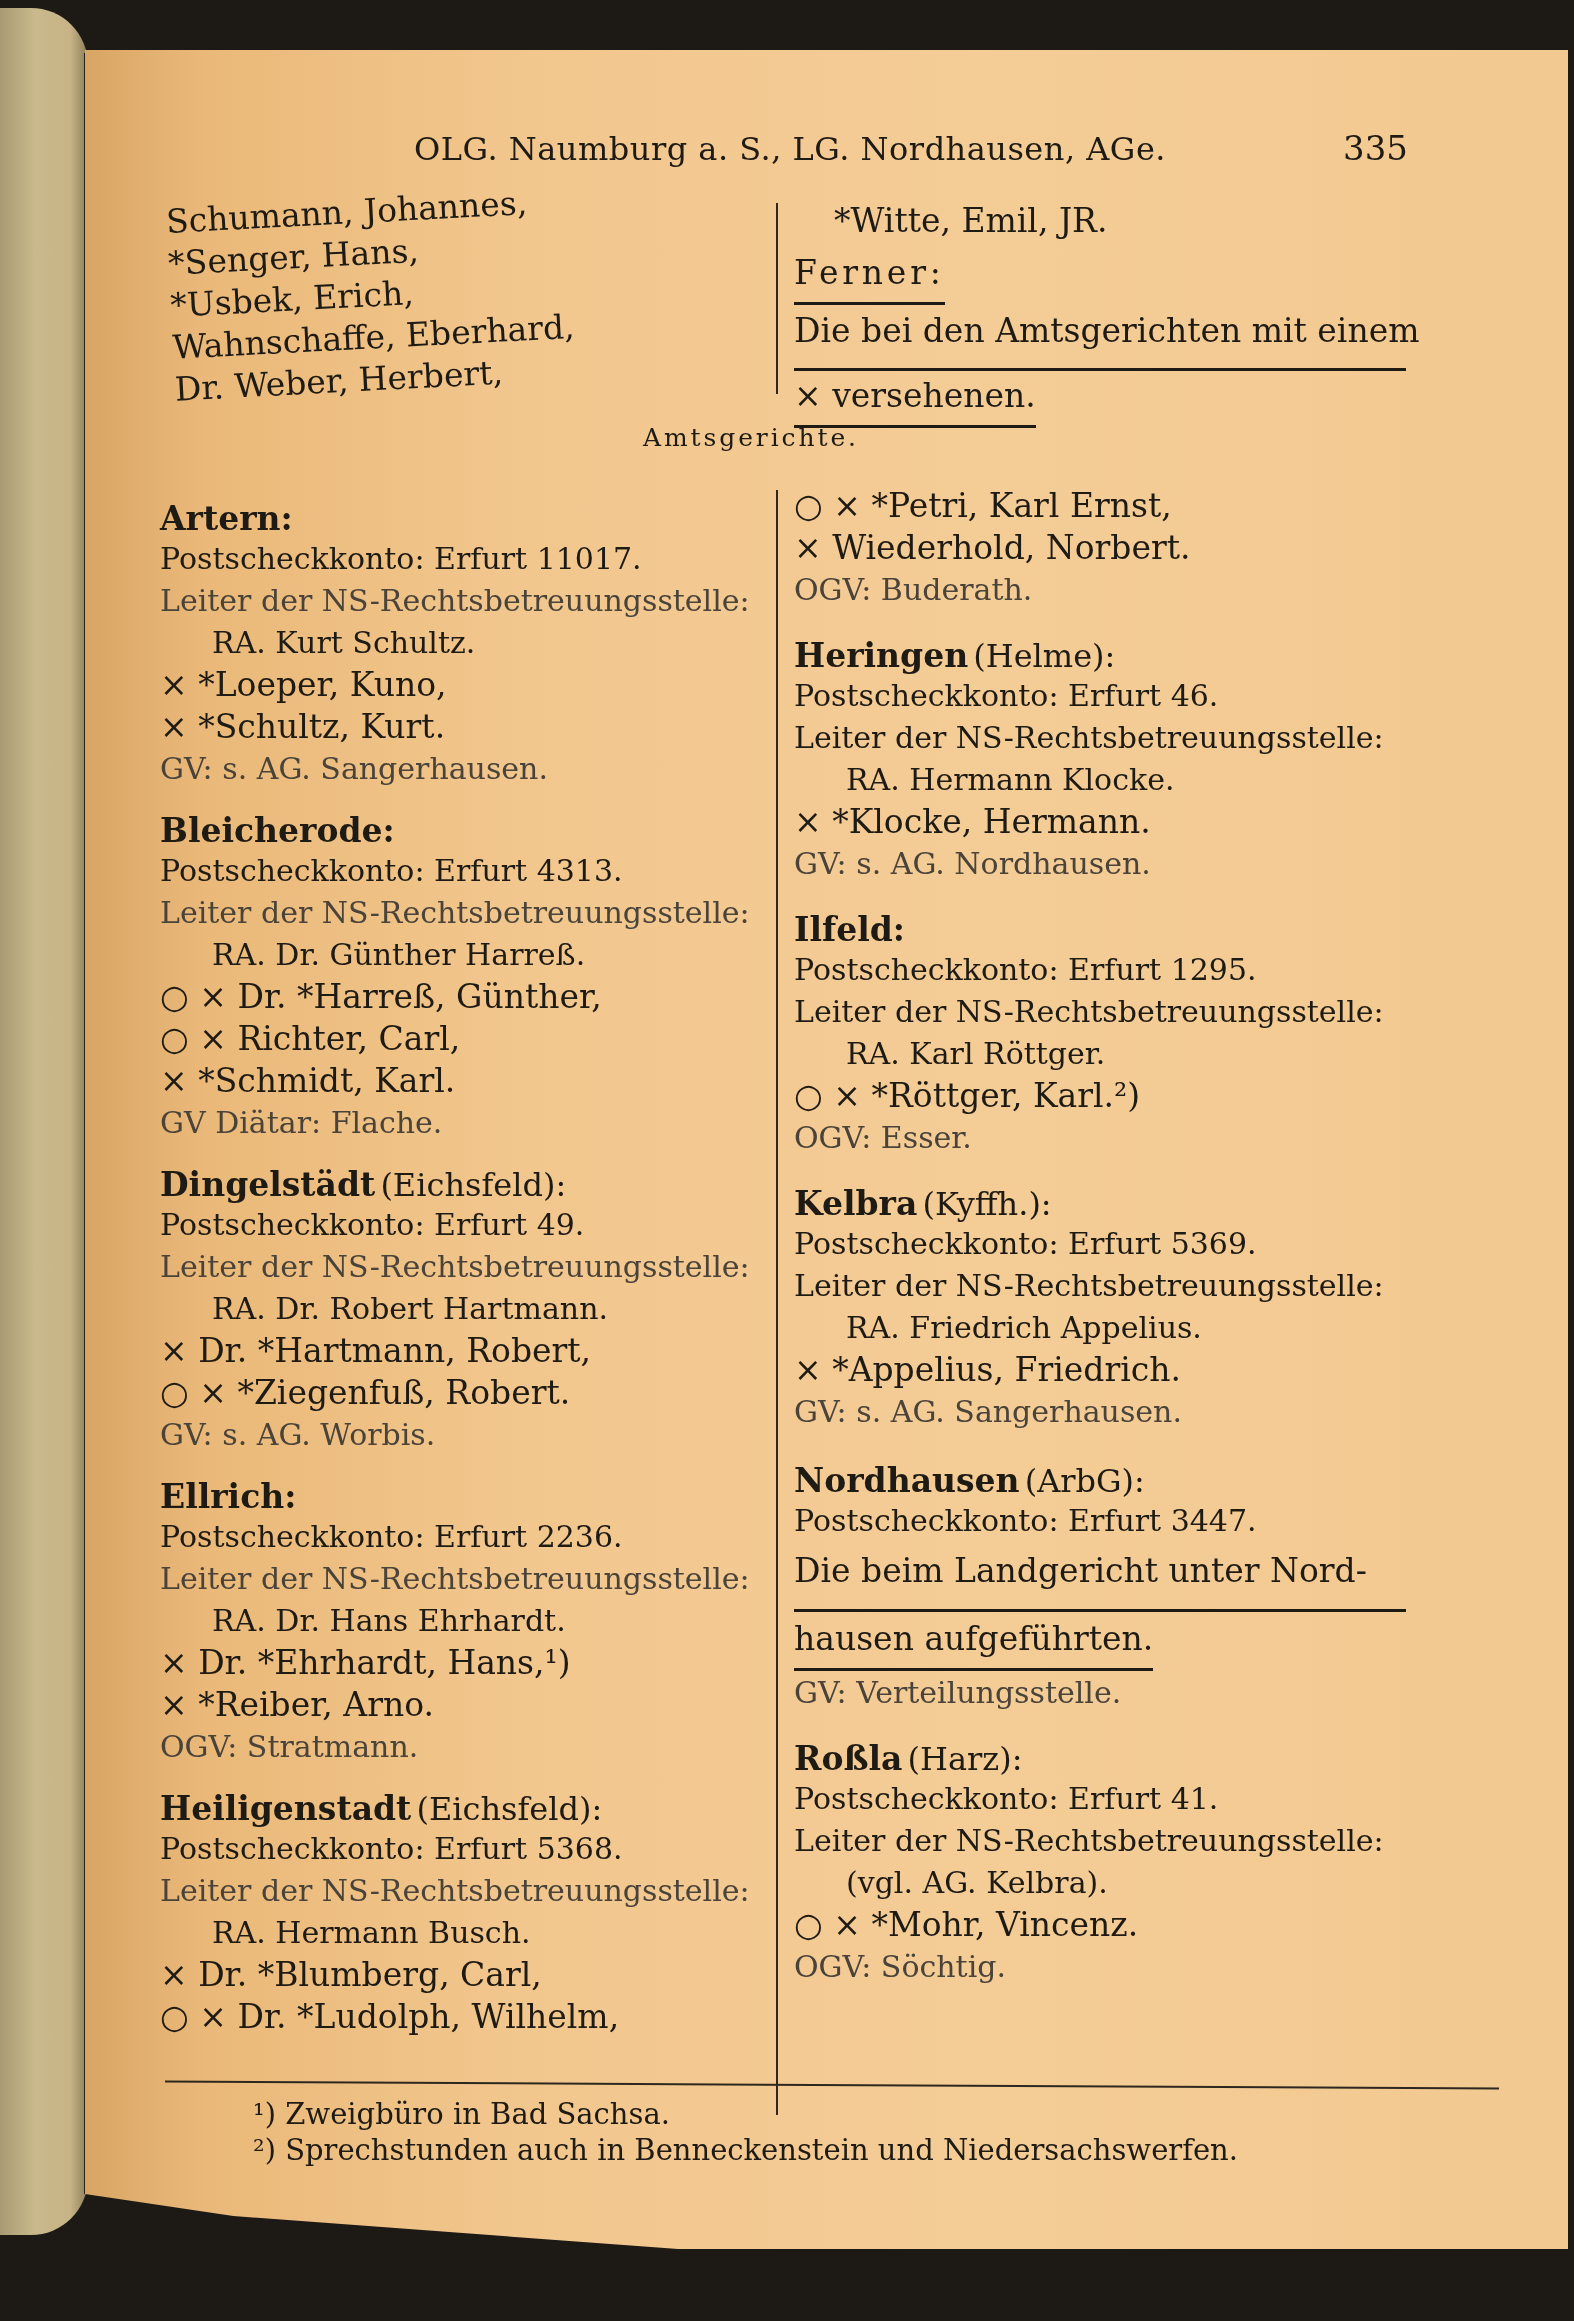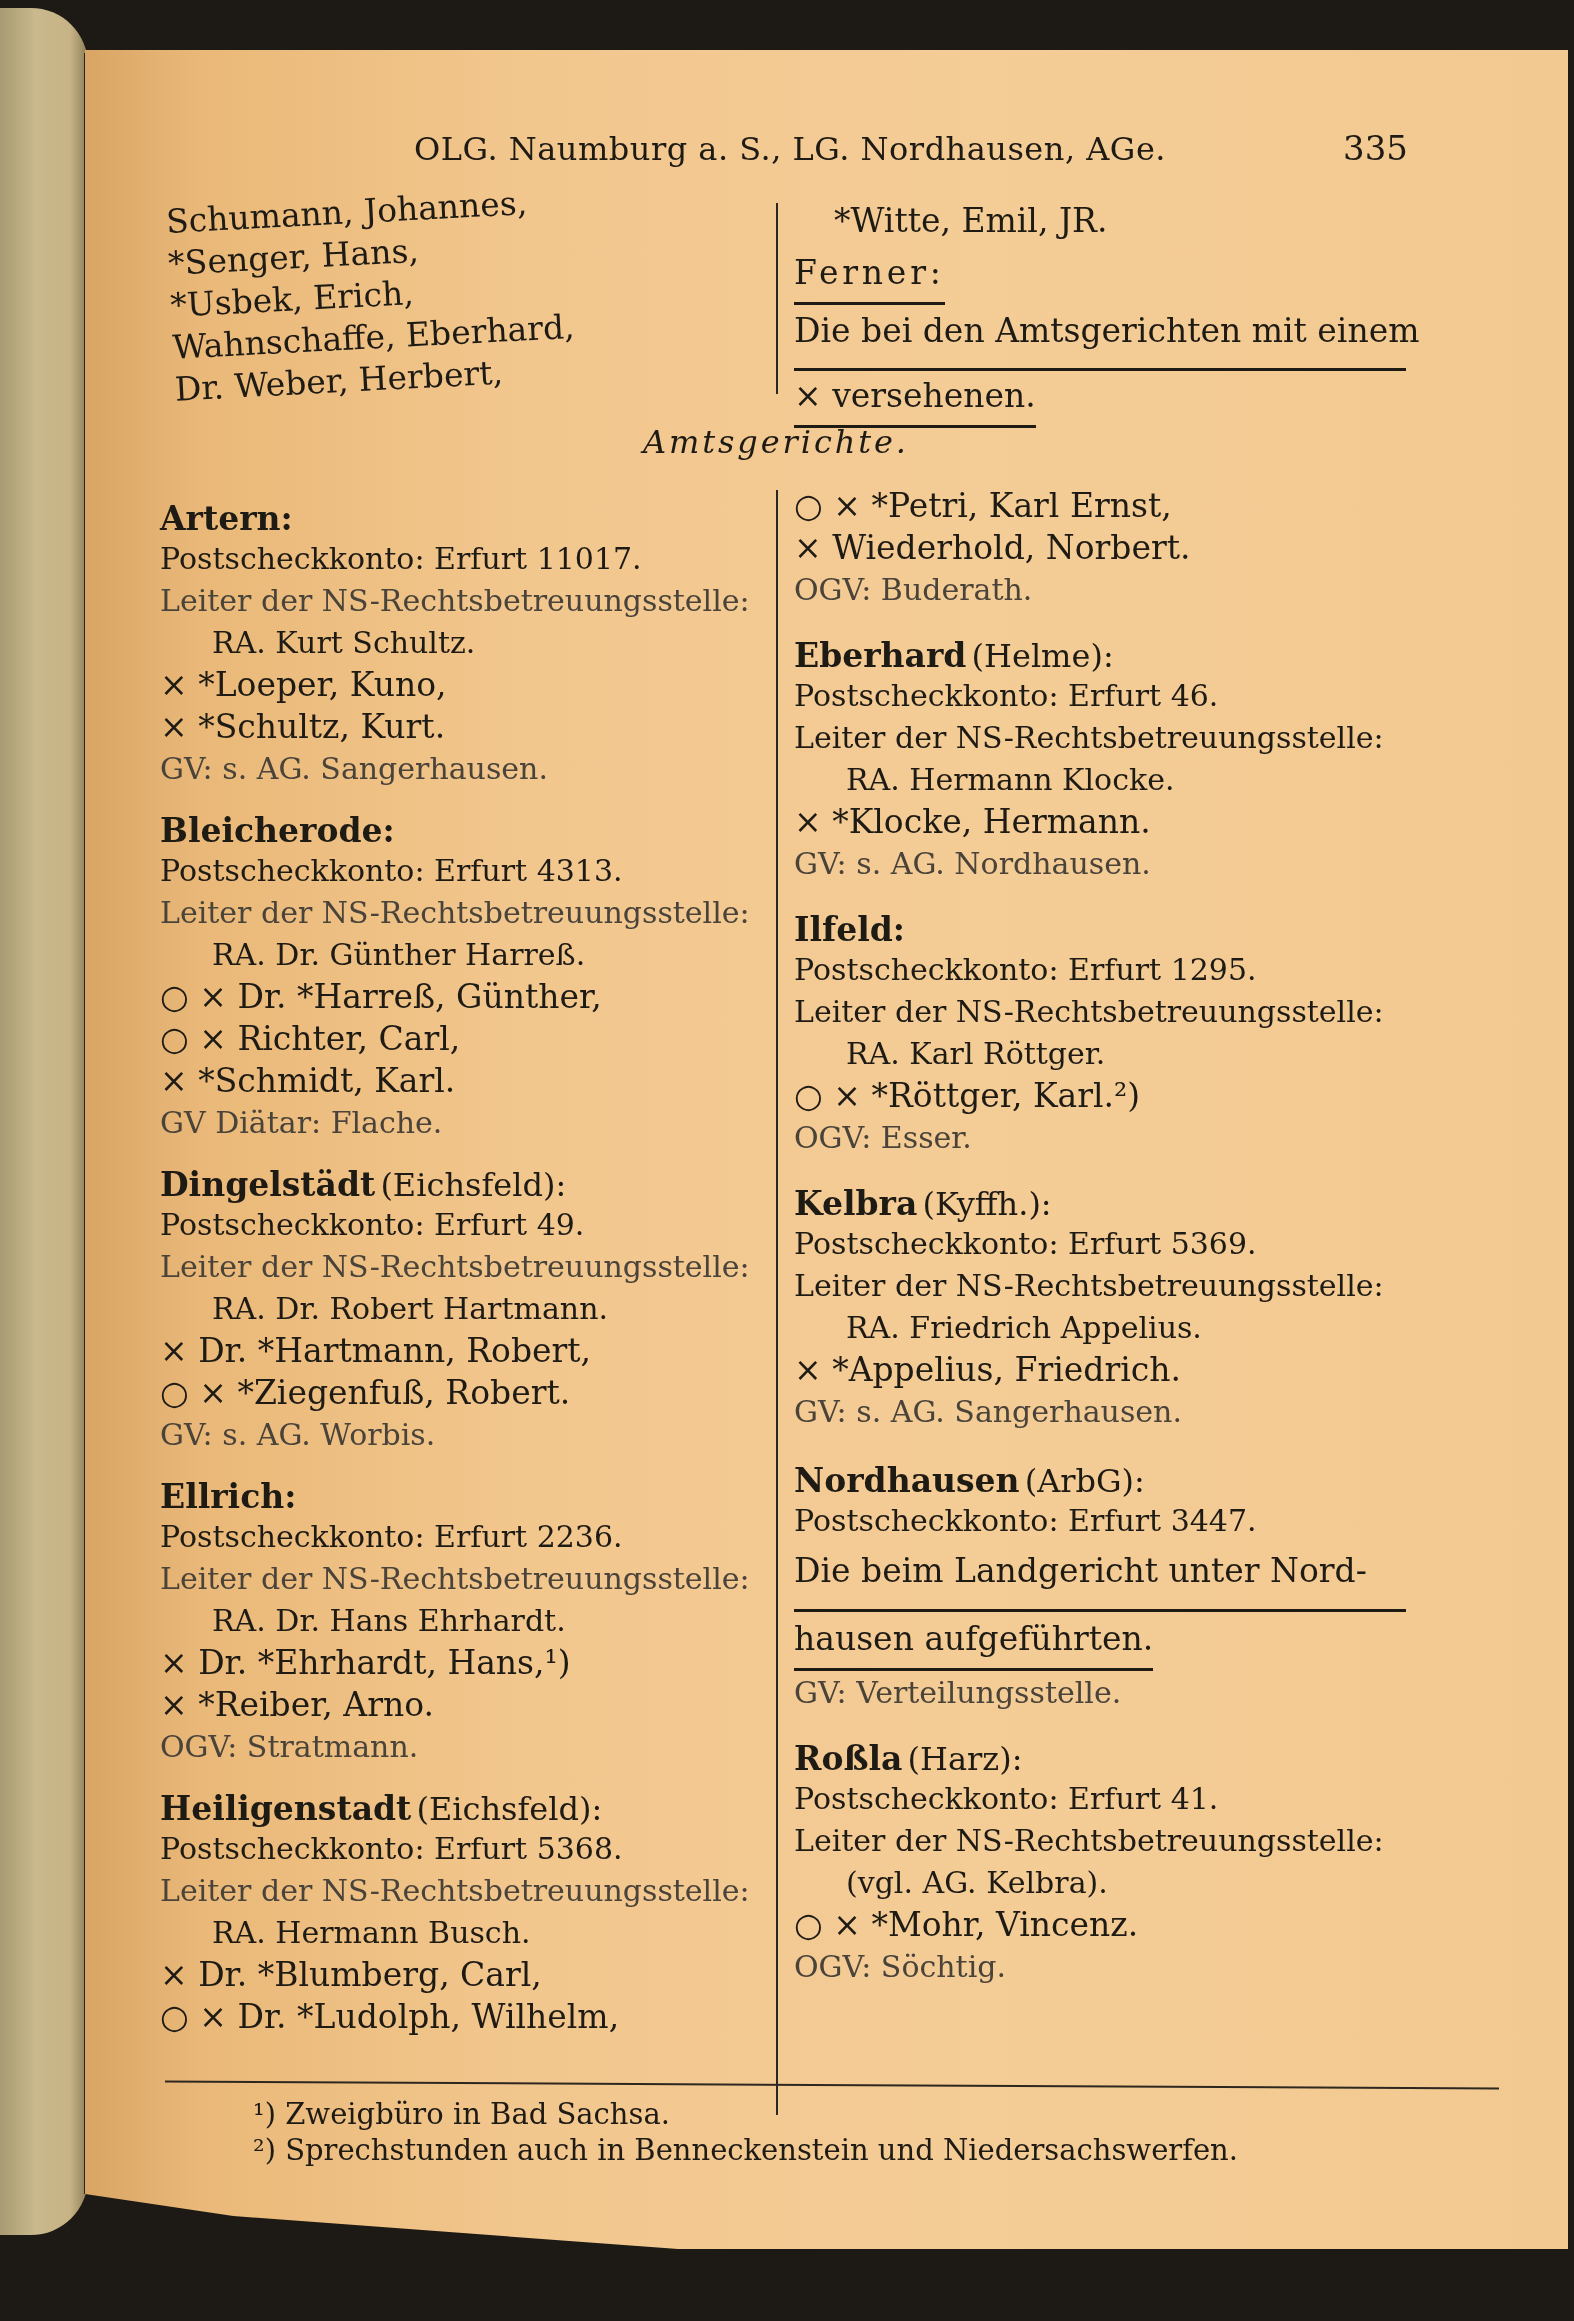--- a/index.html
+++ b/index.html
@@ -25,21 +25,21 @@
   .runhead { font-size:32px; letter-spacing:0.5px; }
   .pageno { font-size:34px; }
   .line { font-size:30px; line-height:42px; }
   .big { font-size:33px; }
   .place { font-weight:bold; font-size:33px; }
   .place-sub { font-weight:normal; font-size:32px; }
   .faint { color:#4a433a; }
   .ul { border-bottom:3.8px solid #1e1a14; padding-bottom:10px; }
   .ind { padding-left:52px; }
   .col-rule { position:absolute; width:1.9px; background:#2d2720; }
-  .sec-title { font-size:32px; letter-spacing:2.9px;font-style:italic; }
+  .sec-title { font-size:25px; letter-spacing:2.9px; }
   .fn { font-size:29px; }
   .foot-rule { position:absolute; height:1.9px; background:#2d2720; }
 </style>
 </head>
 <body>
 
 <div class="left-page"></div>
 <div class="gutter"></div>
 
 <div class="page">
@@ -122,21 +122,21 @@
   </div>
 
   <div class="abs" style="left:709px;top:435px;width:650px;">
     <div style="margin-bottom:25px;">
       <div class="line big">○ × *Petri, Karl Ernst,</div>
       <div class="line big">× Wiederhold, Norbert.</div>
       <div class="line faint">OGV: Buderath.</div>
     </div>
 
     <div style="margin-bottom:25px;">
-      <div><span class="place">Eberhard</span> <span class="place-sub">(Helme):</span></div>
+      <div><span class="place">Heringen</span> <span class="place-sub">(Helme):</span></div>
       <div class="line">Postscheckkonto: Erfurt 46.</div>
       <div class="line">Leiter der NS-Rechtsbetreuungsstelle:</div>
       <div class="line ind">RA. Hermann Klocke.</div>
       <div class="line big">× *Klocke, Hermann.</div>
       <div class="line faint">GV: s. AG. Nordhausen.</div>
     </div>
 
     <div style="margin-bottom:25px;">
       <div class="place">Ilfeld:</div>
       <div class="line">Postscheckkonto: Erfurt 1295.</div>

